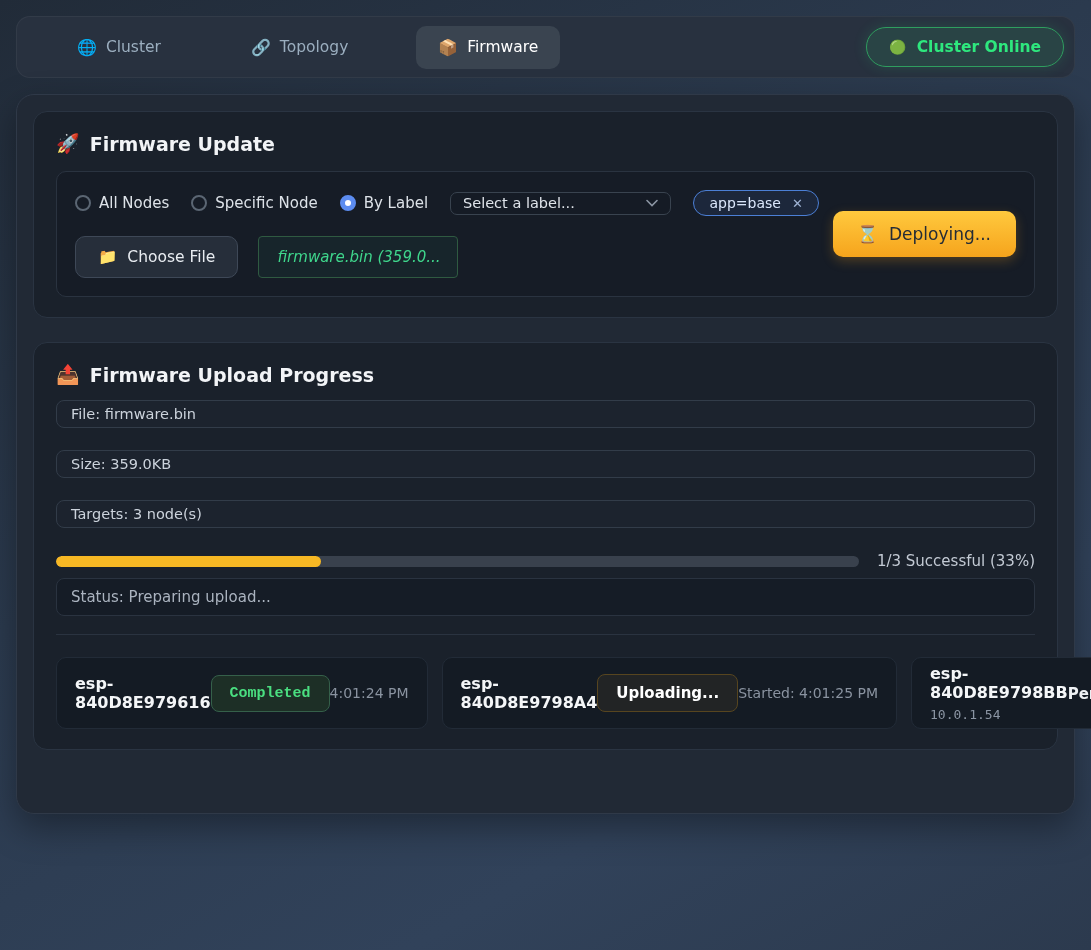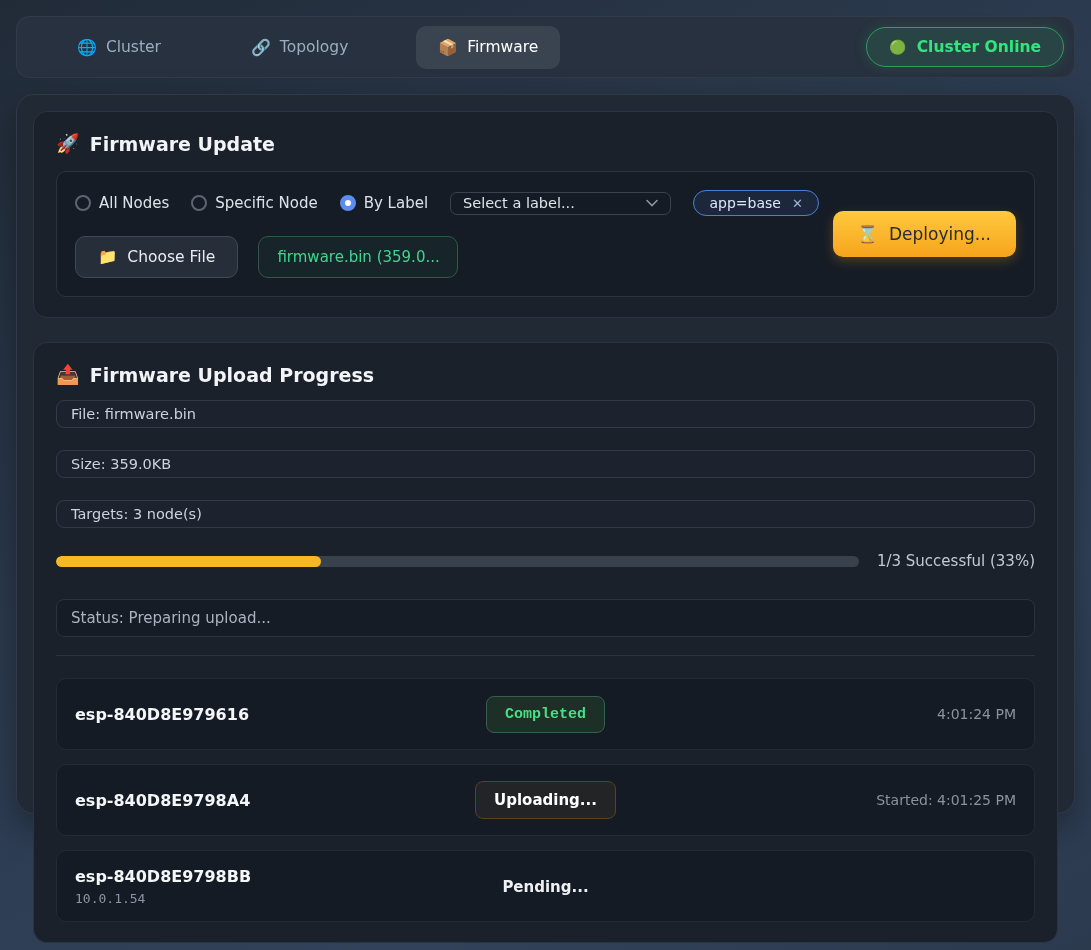--- a/index.html
+++ b/index.html
@@ -84,23 +84,23 @@
   .label-chip .chip-close { color:#9fb3d4; font-size:13px; cursor:pointer; }
   .file-row { display:flex; align-items:center; gap:20px; margin-top:20px; }
   .choose-file-btn {
     display:flex; align-items:center; gap:10px;
     background:#262e3a; border:1px solid #3e4857; border-radius:10px;
     padding:11px 22px; color:#e8ecf1; font-size:15.5px;
     font-family:inherit; cursor:pointer;
   }
   .selected-file {
     border:1px solid #2f5a41; background:rgba(61,214,140,.05);
-    border-radius:10px; padding:11px 18px;
+    border-radius:4px; padding:11px 18px;
     color:#3fd68c; font-size:15px; max-width:200px;
-    white-space:nowrap; overflow:hidden;
+    white-space:nowrap; overflow:hidden;font-style:italic;
   }
   .deploy-btn {
     background:linear-gradient(180deg,#ffc93e,#f6a41c);
     border:none; border-radius:10px; padding:13px 25px;
     color:#252c36; font-size:17px; font-family:inherit; cursor:pointer;
     display:flex; align-items:center; gap:10px; white-space:nowrap;
     box-shadow:0 4px 12px rgba(246,164,28,.25);
   }
 
   
@@ -109,26 +109,26 @@
     background:#1c232e; border:1px solid #323c49; border-radius:8px;
     padding:5px 14px; color:#ccd3dc; font-size:14.5px; white-space:nowrap;
   }
   .progress-row { display:flex; align-items:center; gap:18px; margin-top:24px; }
   .progress-track {
     flex:1; height:11px; background:#39414d; border-radius:6px; overflow:hidden;
   }
   .progress-fill { height:100%; background:#f7b824; border-radius:6px; }
   .progress-label { color:#c3cad4; font-size:15px; white-space:nowrap; }
   .status-box {
-    margin-top:29px; background:#151c26; border:1px solid #2a3340;
+    margin-top:8px; background:#151c26; border:1px solid #2a3340;
     border-radius:8px; padding:9px 14px; color:#aab3bf; font-size:15px;
   }
   .divider { border:none; border-top:1px solid #2a3340; margin:18px 0 22px 0; }
 
-  .node-list { display:flex; flex-direction:column; gap:14px; }
+  .node-list { display:flex; flex-direction:row; gap:14px; }
   .node-row {
     display:grid; grid-template-columns:1fr auto 1fr; align-items:center;
     background:#141b24; border:1px solid #222b37; border-radius:10px;
     height:72px; padding:0 18px;
   }
   .node-name { font-size:16px; font-weight:bold; color:#f4f6f8; }
   .node-ip { font-family:"DejaVu Sans Mono","Liberation Mono",monospace; font-size:13px; color:#8b95a3; margin-top:5px; }
   .node-status { justify-self:center; }
   .badge {
     display:inline-block; padding:9px 18px; border-radius:8px;

